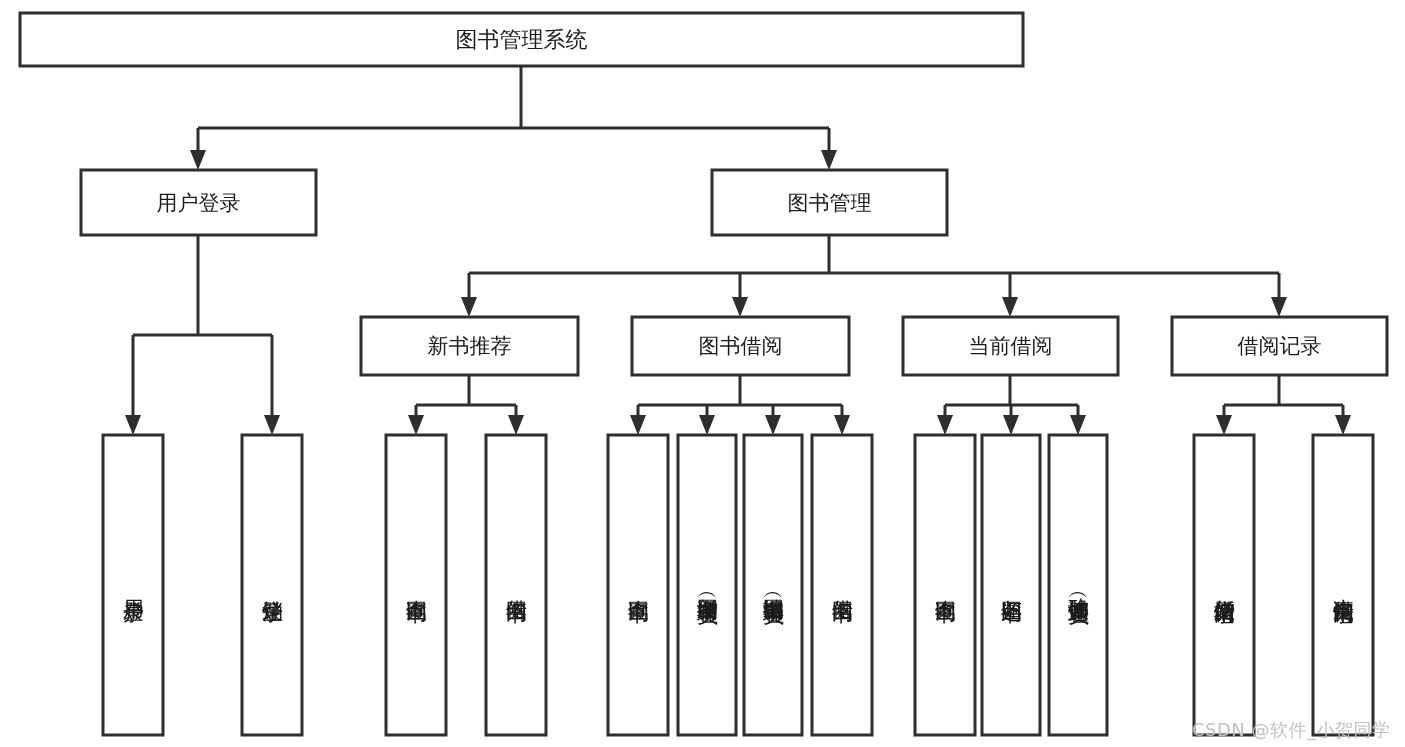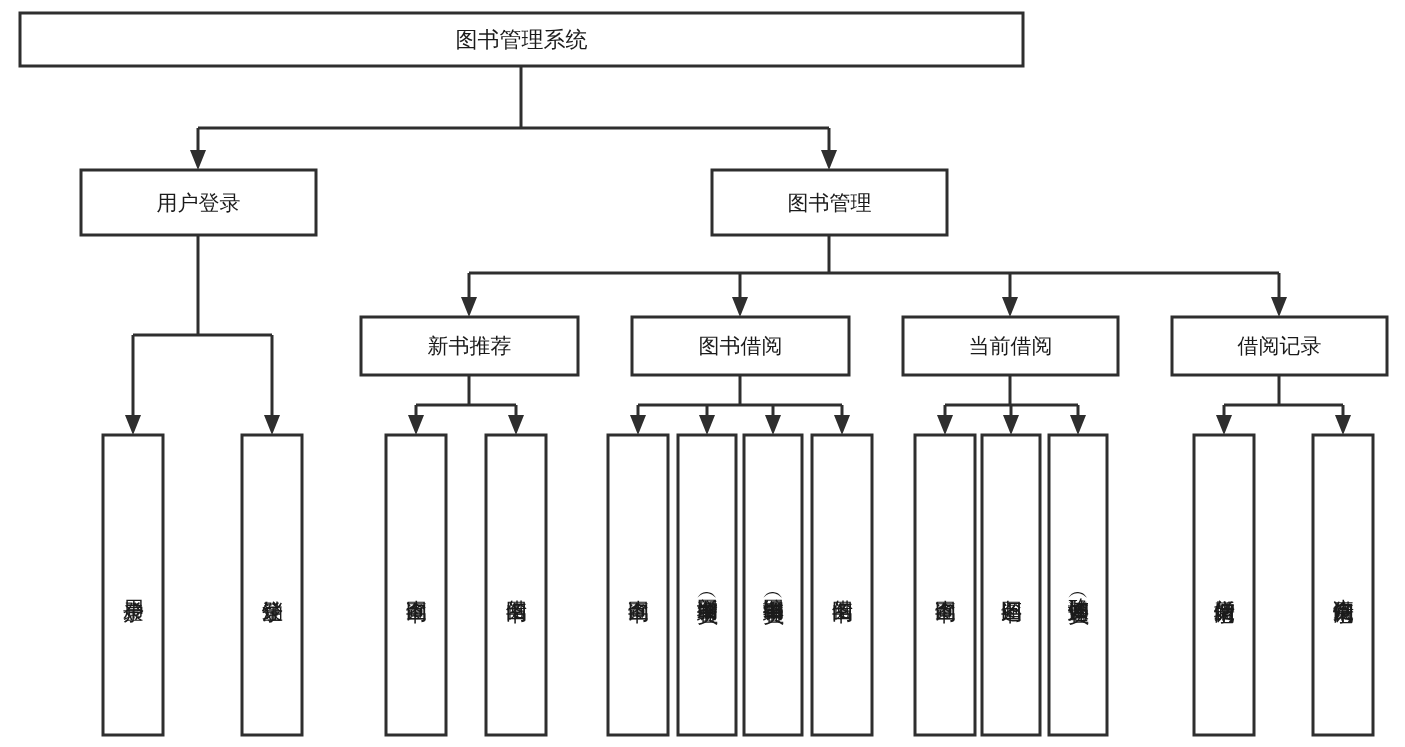--- a/index.html
+++ b/index.html
@@ -201,14 +201,15 @@
       <div class="vlabel" style="left: 678px; top: 435px; width: 58px; height: 300px;">新增图书（管理员）</div>
       <div class="vlabel" style="left: 744px; top: 435px; width: 58px; height: 300px;">编辑图书（管理员）</div>
       <div class="vlabel" style="left: 812px; top: 435px; width: 60px; height: 300px;">借阅图书</div>
       <div class="vlabel" style="left: 915px; top: 435px; width: 60px; height: 300px;">查询图书</div>
       <div class="vlabel" style="left: 982px; top: 435px; width: 58px; height: 300px;">归还图书</div>
       <div class="vlabel" style="left: 1049px; top: 435px; width: 58px; height: 300px;">确认归还（管理员）</div>
       <div class="vlabel" style="left: 1194px; top: 435px; width: 60px; height: 300px;">新增借阅记录</div>
       <div class="vlabel" style="left: 1313px; top: 435px; width: 60px; height: 300px;">查询借阅记录</div>
     </div>
 
+  <div class="watermark" style="left: 1192px; top: 718px;">CSDN @软件_小贺同学</div>
 
 </div>
 
 </body></html>

